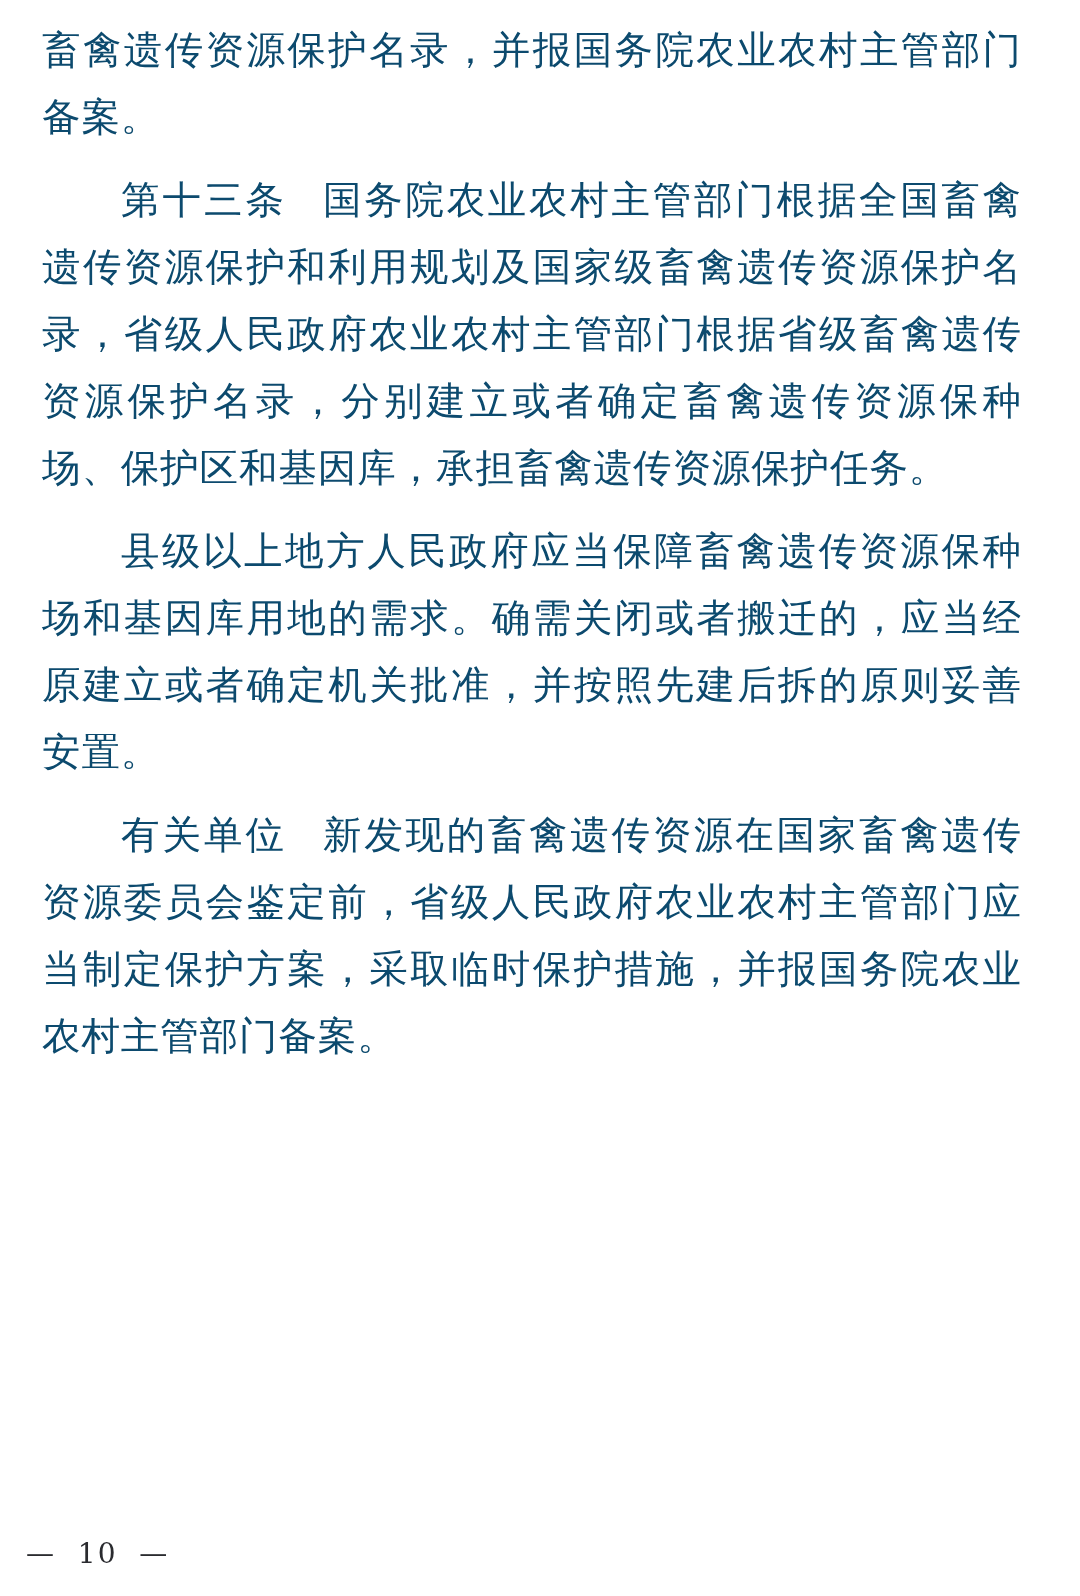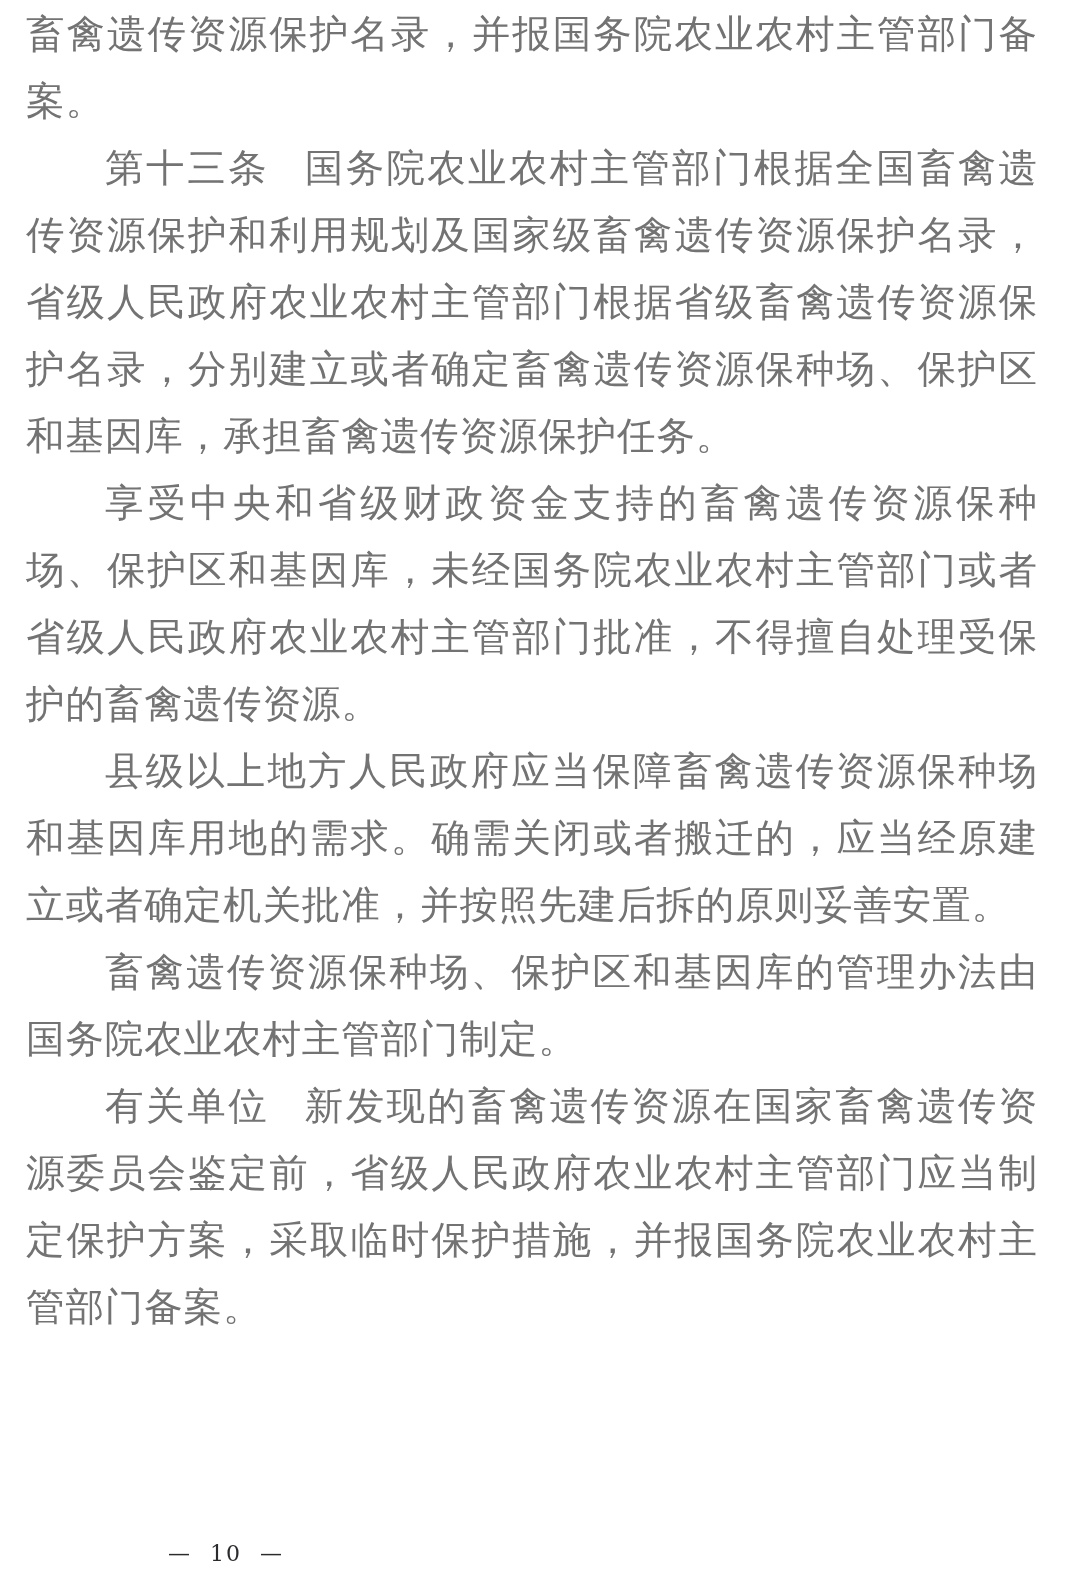--- a/index.html
+++ b/index.html
@@ -23,25 +23,25 @@
   }
 
   #text-column {
     position: absolute;
     left: 26px;
     top: 0px;
     width: 1012px;
   }
 
   .para {
-    margin: 0;
+    margin: 16px;
     padding: 0;
     font-size: 38.5px;
     line-height: 67px;
-    color: #737373;
+    color: #0c4a6e;
     text-align: justify;
     text-justify: inter-character;
     text-align-last: left;
     letter-spacing: 0.9px;
     font-weight: 400;
     word-break: break-all;
   }
 
   
   .para.cont {
@@ -67,26 +67,26 @@
     display: inline-block;
     width: 34px;
   }
 
   
   #folio {
     position: absolute;
     left: 26px;
     top: 1534px;
     width: 400px;
-    font-size: 22px;
+    font-size: 28px;
     line-height: 40px;
     color: #2a2b2f;
     letter-spacing: 2px;
     font-family: "DejaVu Serif", "Liberation Serif", serif;
-    text-align: center;
+    text-align: left;
     white-space: pre;
   }
 
   .folio-dash {
     color: #2a2b2f;
   }
   .folio-num {
     color: #2a2b2f;
   }
 </style>
@@ -98,32 +98,26 @@
   <div id="text-column">
 
     <p class="para cont">
       <span>畜禽遗传资源保护名录，并报国务院农业农村主管部门备案。</span>
     </p>
 
     <p class="para article">
       <span class="article-label">第十三条</span><span class="article-gap"></span><span>国务院农业农村主管部门根据全国畜禽遗传资源保护和利用规划及国家级畜禽遗传资源保护名录，省级人民政府农业农村主管部门根据省级畜禽遗传资源保护名录，分别建立或者确定畜禽遗传资源保种场、保护区和基因库，承担畜禽遗传资源保护任务。</span>
     </p>
 
-    <p class="para indent">
-      <span>享受中央和省级财政资金支持的畜禽遗传资源保种场、保护区和基因库，未经国务院农业农村主管部门或者省级人民政府农业农村主管部门批准，不得擅自处理受保护的畜禽遗传资源。</span>
-    </p>
 
 
     <p class="para indent">
       <span>县级以上地方人民政府应当保障畜禽遗传资源保种场和基因库用地的需求。确需关闭或者搬迁的，应当经原建立或者确定机关批准，并按照先建后拆的原则妥善安置。</span>
     </p>
 
-    <p class="para indent">
-      <span>畜禽遗传资源保种场、保护区和基因库的管理办法由国务院农业农村主管部门制定。</span>
-    </p>
 
     <p class="para article">
       <span class="article-label">有关单位</span><span class="article-gap"></span><span>新发现的畜禽遗传资源在国家畜禽遗传资源委员会鉴定前，省级人民政府农业农村主管部门应当制定保护方案，采取临时保护措施，并报国务院农业农村主管部门备案。</span>
     </p>
 
   </div>
 
   <div id="folio"><span class="folio-dash">—</span>  <span class="folio-num">10</span>  <span class="folio-dash">—</span></div>
 
 </div>

